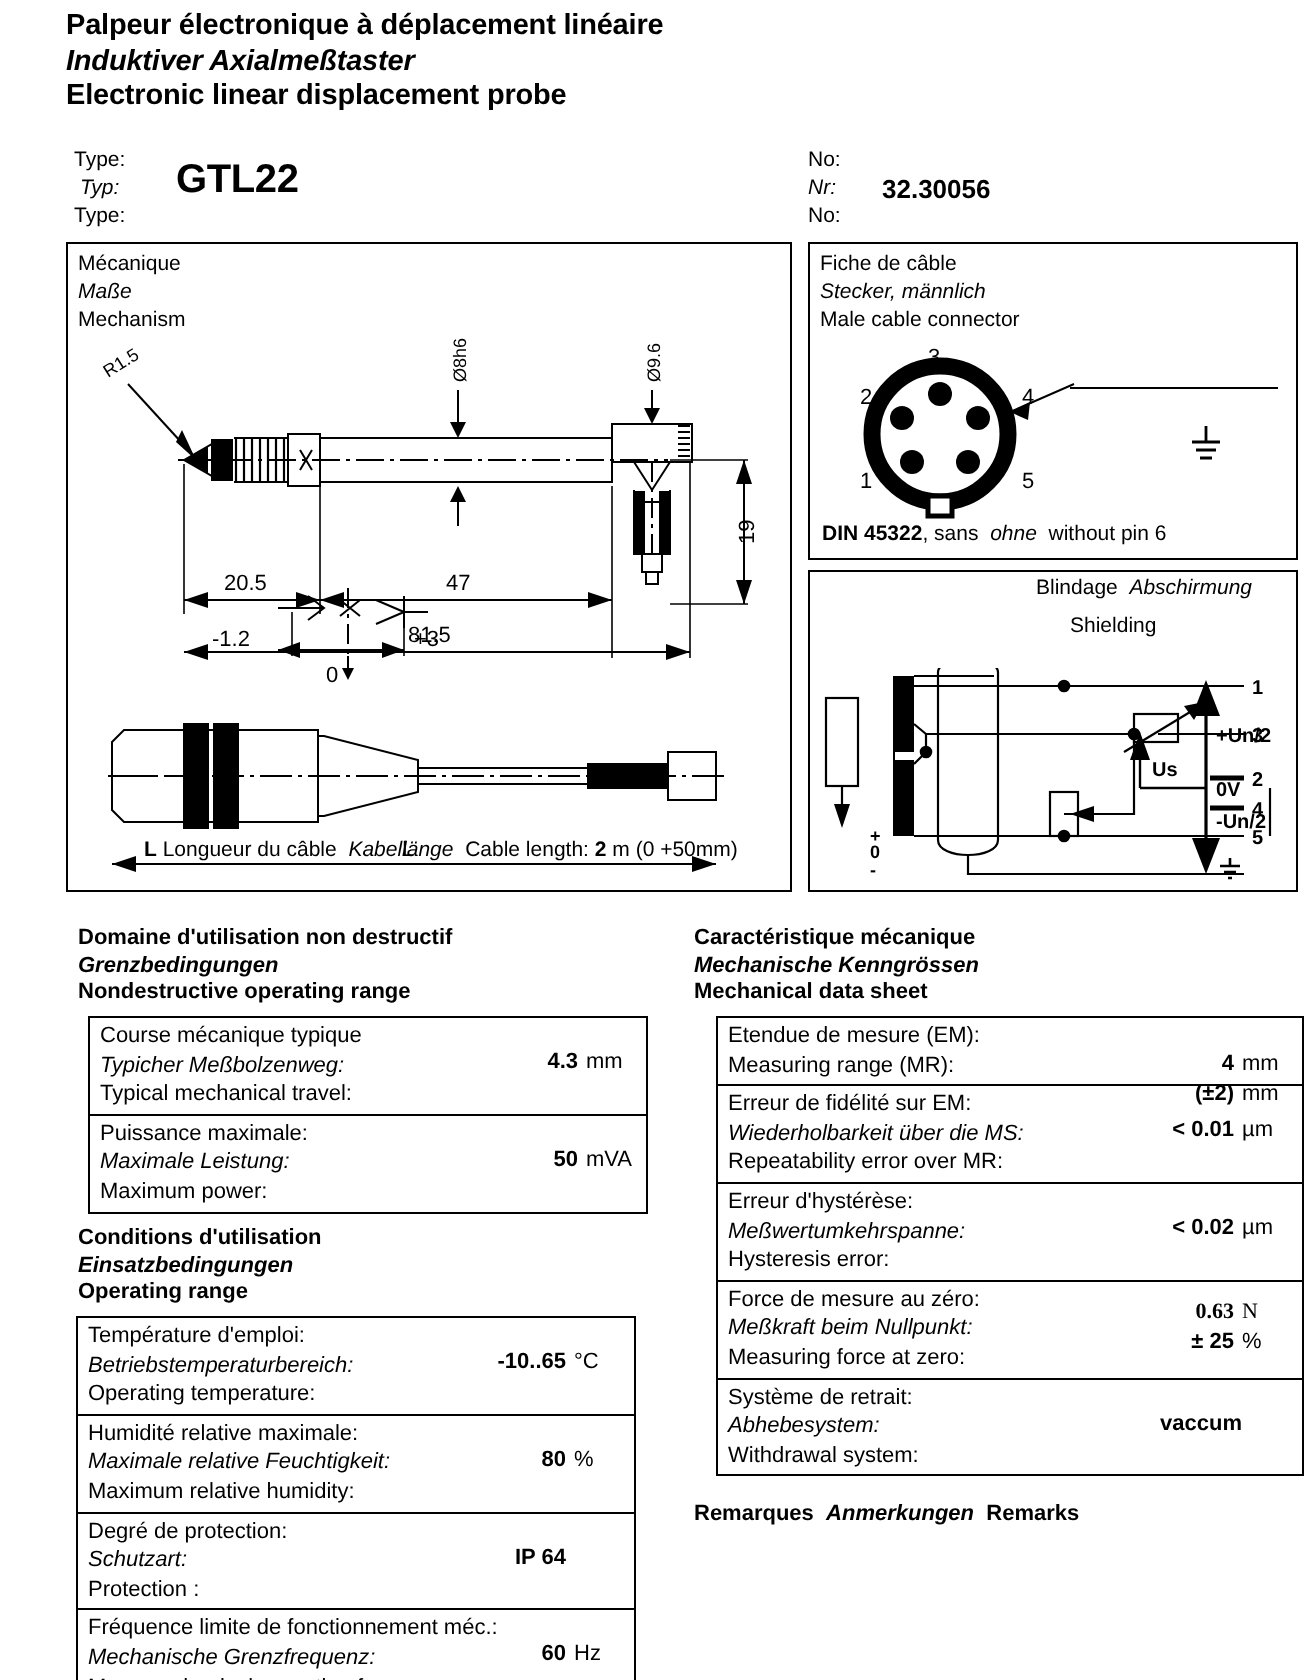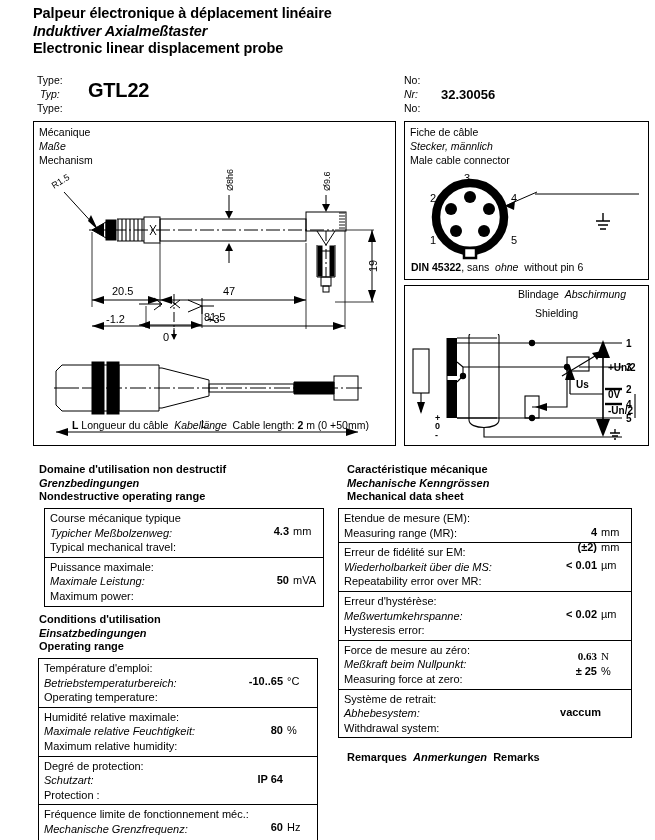--- a/index.html
+++ b/index.html
@@ -400,21 +400,21 @@
     </div>
   </div>
 </div>
 
 <div class="abs secthead" style="left:347px;top:463px;">
   <div>Caractéristique mécanique</div>
   <div class="it">Mechanische Kenngrössen</div>
   <div>Mechanical data sheet</div>
 </div>
 
-<div class="abs spec" style="left:338px;top:508px;width:294px;">
+<div class="abs spec" style="left:358px;top:508px;width:294px;">
   <div class="row">
     <div class="rlabels">
       <div>Etendue de mesure (EM):</div>
       <div>Measuring range (MR):</div>
     </div>
     <div class="rval" style="top:17px;">
       <b>4</b><span class="u">mm</span>
     </div>
     <div class="rval" style="top:32px;">
       <b>(±2)</b><span class="u">mm</span>

